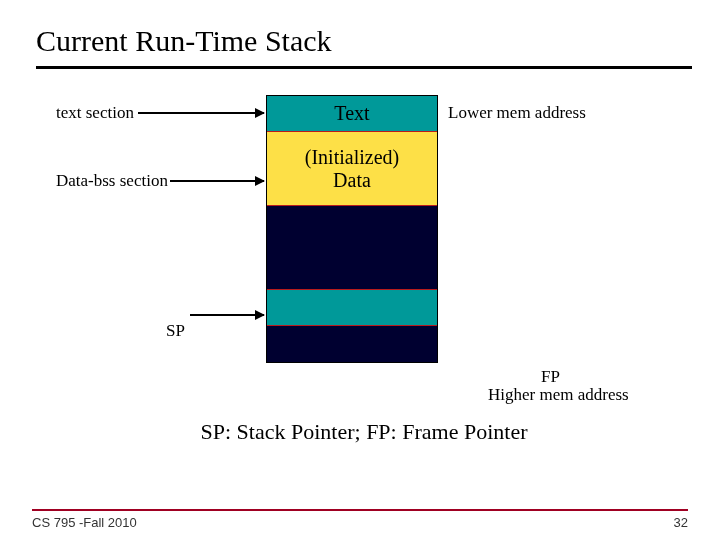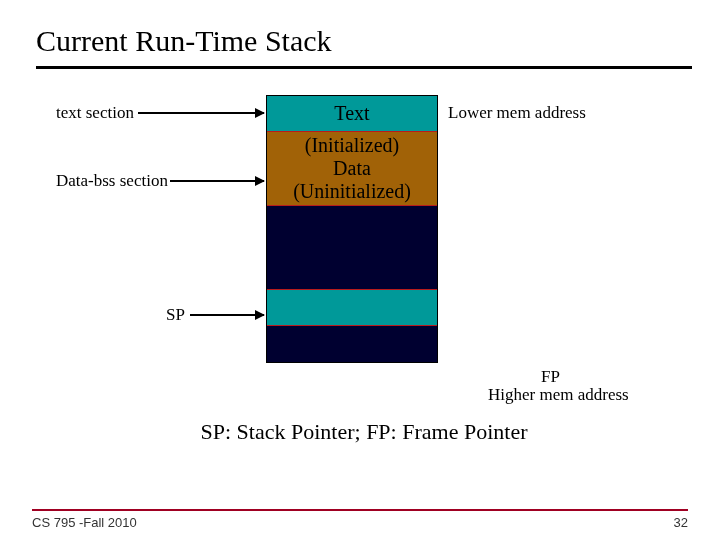--- a/index.html
+++ b/index.html
@@ -46,30 +46,30 @@
     font-size: 20px;
     line-height: 1.15;
     border-bottom: 1px solid #b91c1c;
     box-sizing: border-box;
     display: flex;
     flex-direction: column;
     justify-content: center;
     align-items: center;
   }
   .seg.text   { height: 36px; background: #009999; }
-  .seg.data   { height: 74px; background: #a16207; }
+  .seg.data   { height: 74px; background: #fde047; }
   .seg.gap    { height: 84px; background: #000030; }
   .seg.stack  { height: 36px; background: #009999; }
   .seg.frame  { height: 36px; background: #000030; border-bottom: none; }
 
   
   .lbl { position: absolute; font-size: 17px; white-space: nowrap; }
   .lbl.text-section { left: 20px; top: 14px; }
   .lbl.data-bss     { left: 20px; top: 82px; }
-  .lbl.sp           { left: 130px; top: 216px; }
+  .lbl.sp           { left: 130px; top: 232px; }
   .lbl.lower        { left: 412px; top: 14px; }
   .lbl.fp           { left: 505px; top: 278px; }
   .lbl.higher       { left: 430px; top: 296px; margin-left: 22px; }
 
   
   .arrow {
     position: absolute;
     height: 2px;
     background: #000;
   }
@@ -128,21 +128,20 @@
 
     <div class="arrow text-a"></div>
     <div class="arrow data-a"></div>
     <div class="arrow sp-a"></div>
 
     <div class="mem">
       <div class="seg text">Text</div>
       <div class="seg data">
         <span>(Initialized)</span>
         <span>Data</span>
-        <span>(Uninitialized)</span>
       </div>
       <div class="seg gap"></div>
       <div class="seg stack"></div>
       <div class="seg frame"></div>
     </div>
   </div>
 
   <div class="caption">SP: Stack Pointer; FP: Frame Pointer</div>
 </div>
 

